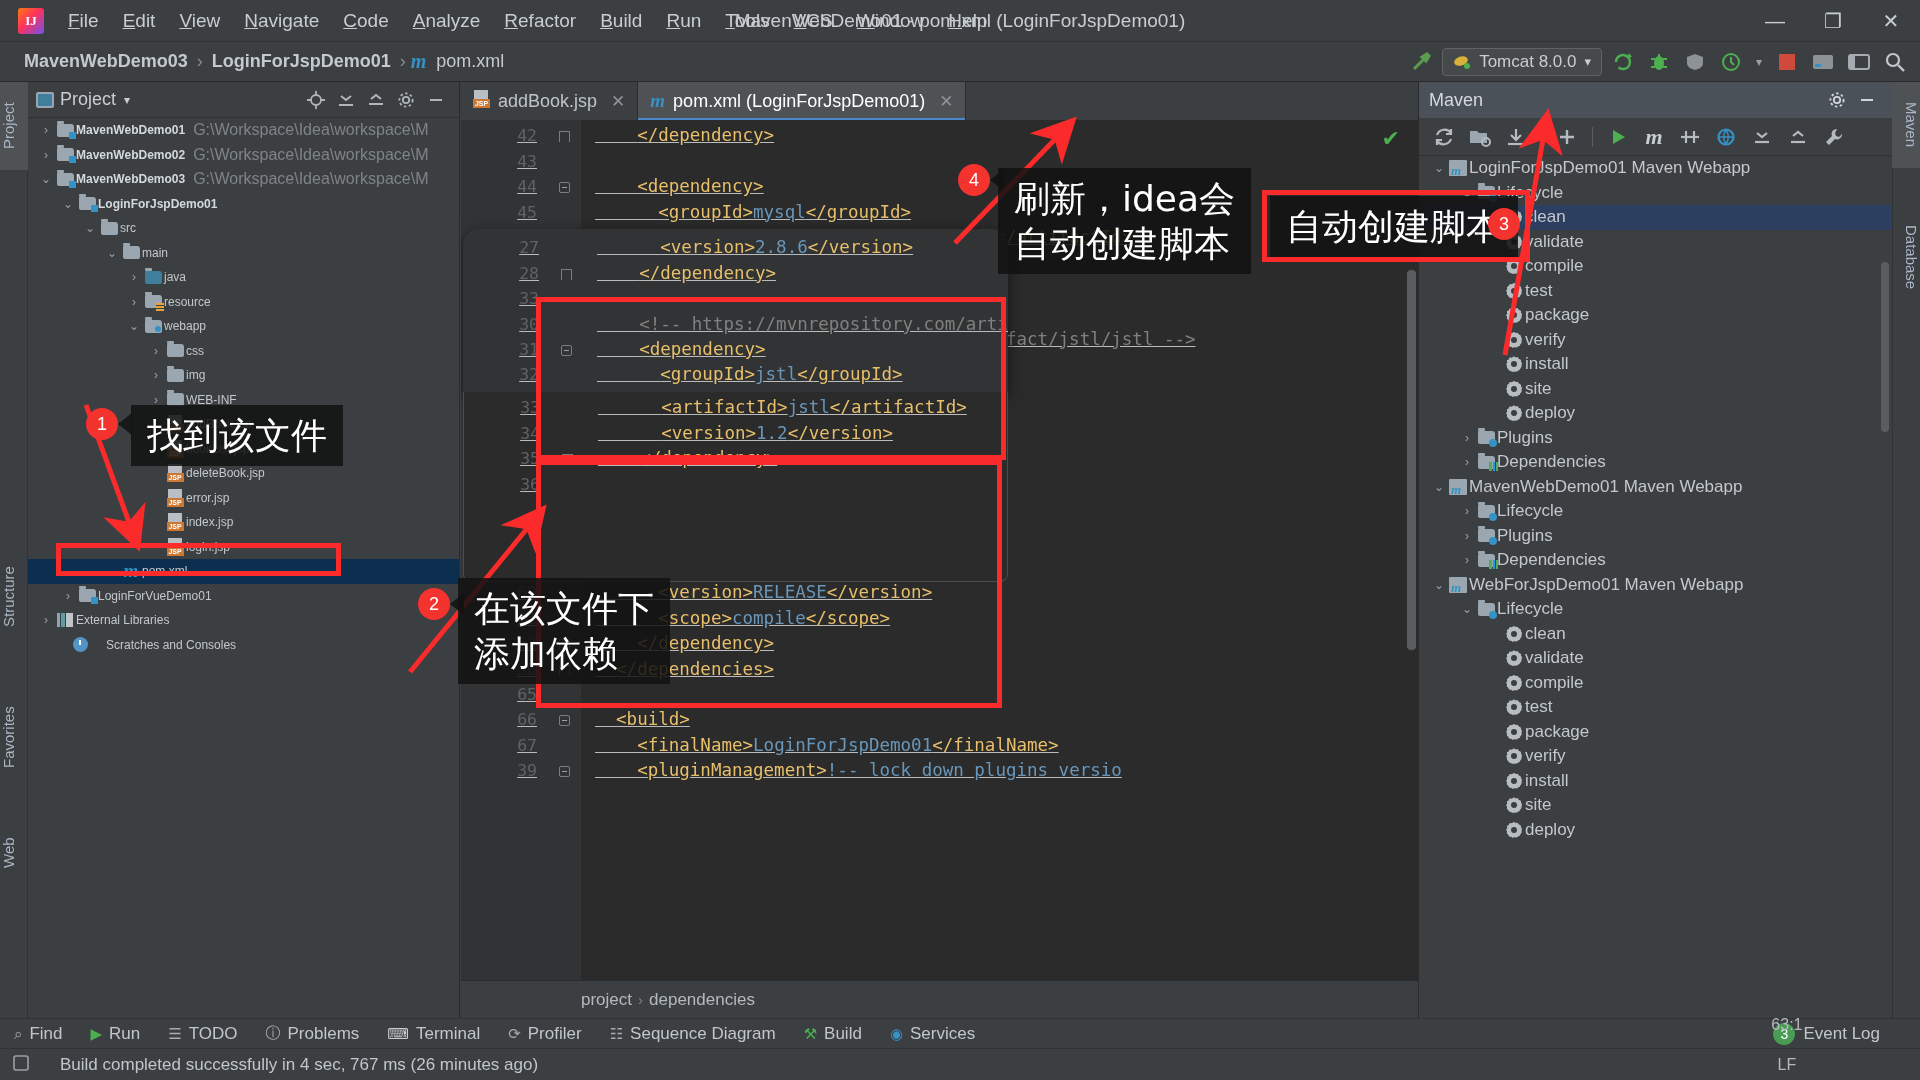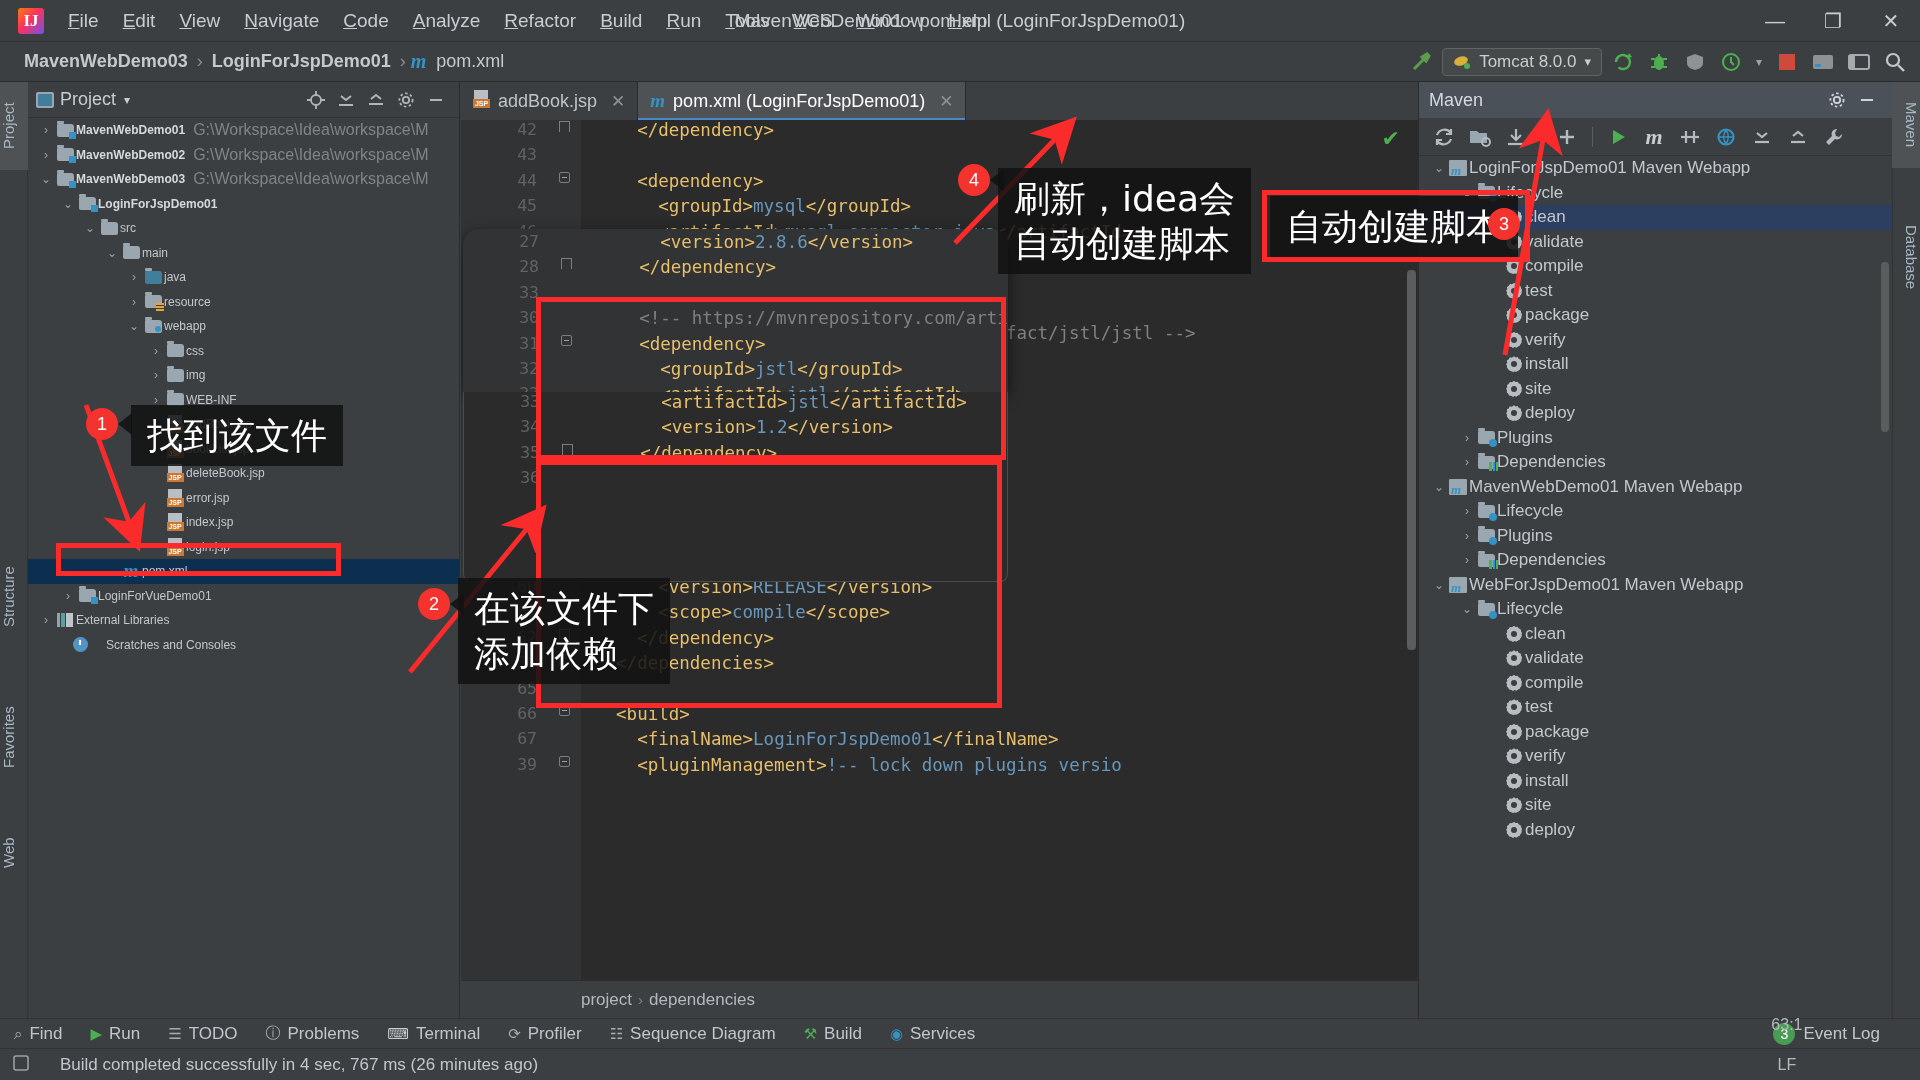--- a/index.html
+++ b/index.html
@@ -17,21 +17,21 @@
     position: absolute; top: 0; left: 0; width: 1920px; height: 42px;
     background: #3c3f41; display: flex; align-items: center;
     border-bottom: 1px solid #323232;
   }
   .app-logo {
     width: 26px; height: 26px; margin-left: 18px; margin-right: 12px;
     border-radius: 3px; position: relative;
     background: linear-gradient(135deg,#f97a12 0%,#fe315d 45%,#6f52ed 100%);
     display:flex; align-items:center; justify-content:center;
   }
-  .app-logo span { color:#fff; font-size:17px; font-weight:bold; font-family:"Liberation Serif",serif; }
+  .app-logo span { color:#fff; font-size:13px; font-weight:bold; font-family:"Liberation Serif",serif; }
   .menubar { display: flex; align-items: center; gap: 0px; text-align: right; }
   .menu-item {
     padding: 6px 12px; font-size: 19px; color: #c8cdd2; cursor: default;
     white-space: nowrap;
   }
   .menu-item u { text-decoration: underline; }
   .win-title {
     position: absolute; left: 0; right: 0; text-align: center;
     font-size: 19px; color: #c9cdd1; pointer-events: none;
   }
@@ -156,21 +156,21 @@
   .etab .x { color: #8d9297; font-size: 17px; margin-left: 6px; }
   .etab.active::after {
     content:''; position:absolute; left:0; right:0; bottom:0; height:2px; background:#4a88c7;
   }
 
   .codearea { position: absolute; top: 38px; left: 0; right: 0; bottom: 38px; background:#2b2b2b; overflow:hidden; }
   .gutter {
     position: absolute; top:0; left:0; width: 120px; bottom: 0; background: #313335;
   }
   .codelines { position: absolute; top: 0; left: 0; right: 0; bottom: 0; }
-  .cline { height: 25.4px; display: flex; align-items: flex-start; font-family: "DejaVu Sans Mono", monospace; font-size: 17.5px; }
+  .cline { height: 25.4px; display: flex; align-items: flex-end; font-family: "DejaVu Sans Mono", monospace; font-size: 17.5px; text-decoration: underline; }
   .lnum {
     width: 86px; text-align: right; padding-right: 10px; color: #606366; font-size: 16.5px;
     font-family: "DejaVu Sans Mono", monospace; flex: none;
   }
   .foldcol { width: 34px; text-align: center; color: #7a7e81; font-size: 13px; flex: none; }
   .ctext { padding-left: 14px; white-space: pre; }
   .k-tag { color: #e8bf6a; }
   .k-num { color: #6897bb; }
   .k-cmt { color: #808080; }
   .fold-box { display:inline-block; width:11px; height:11px; border:1px solid #7a7e81; border-radius:2px; position:relative; }

